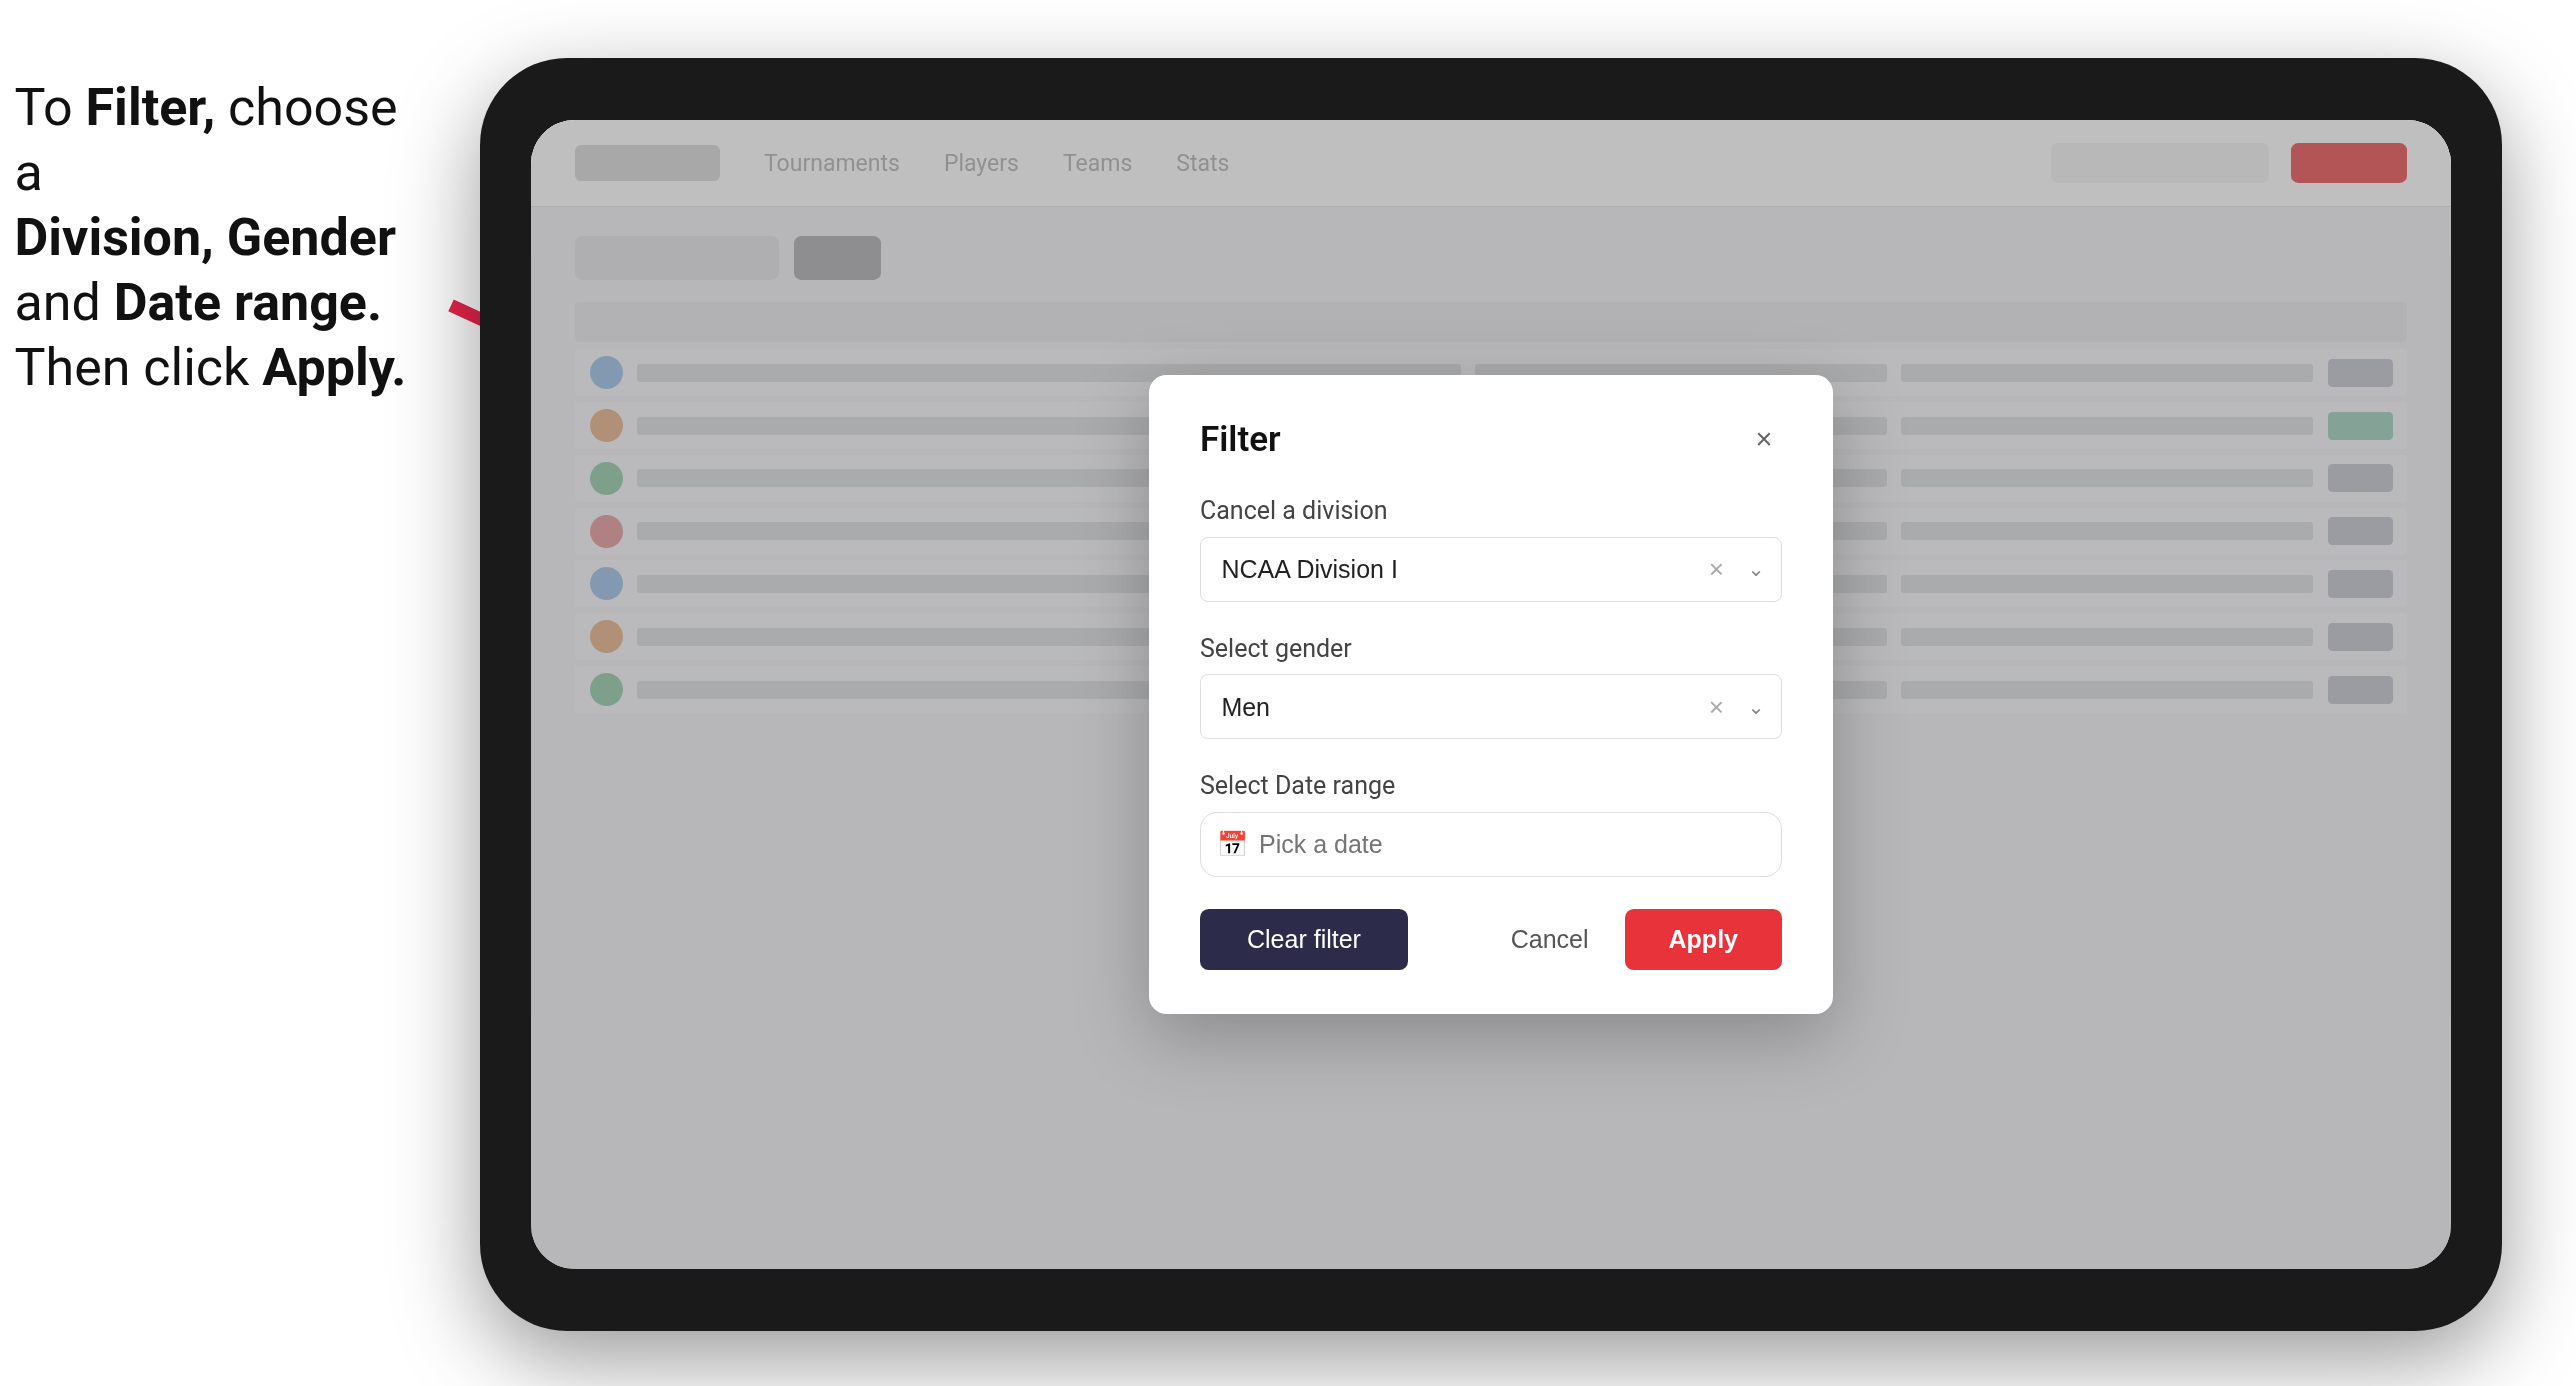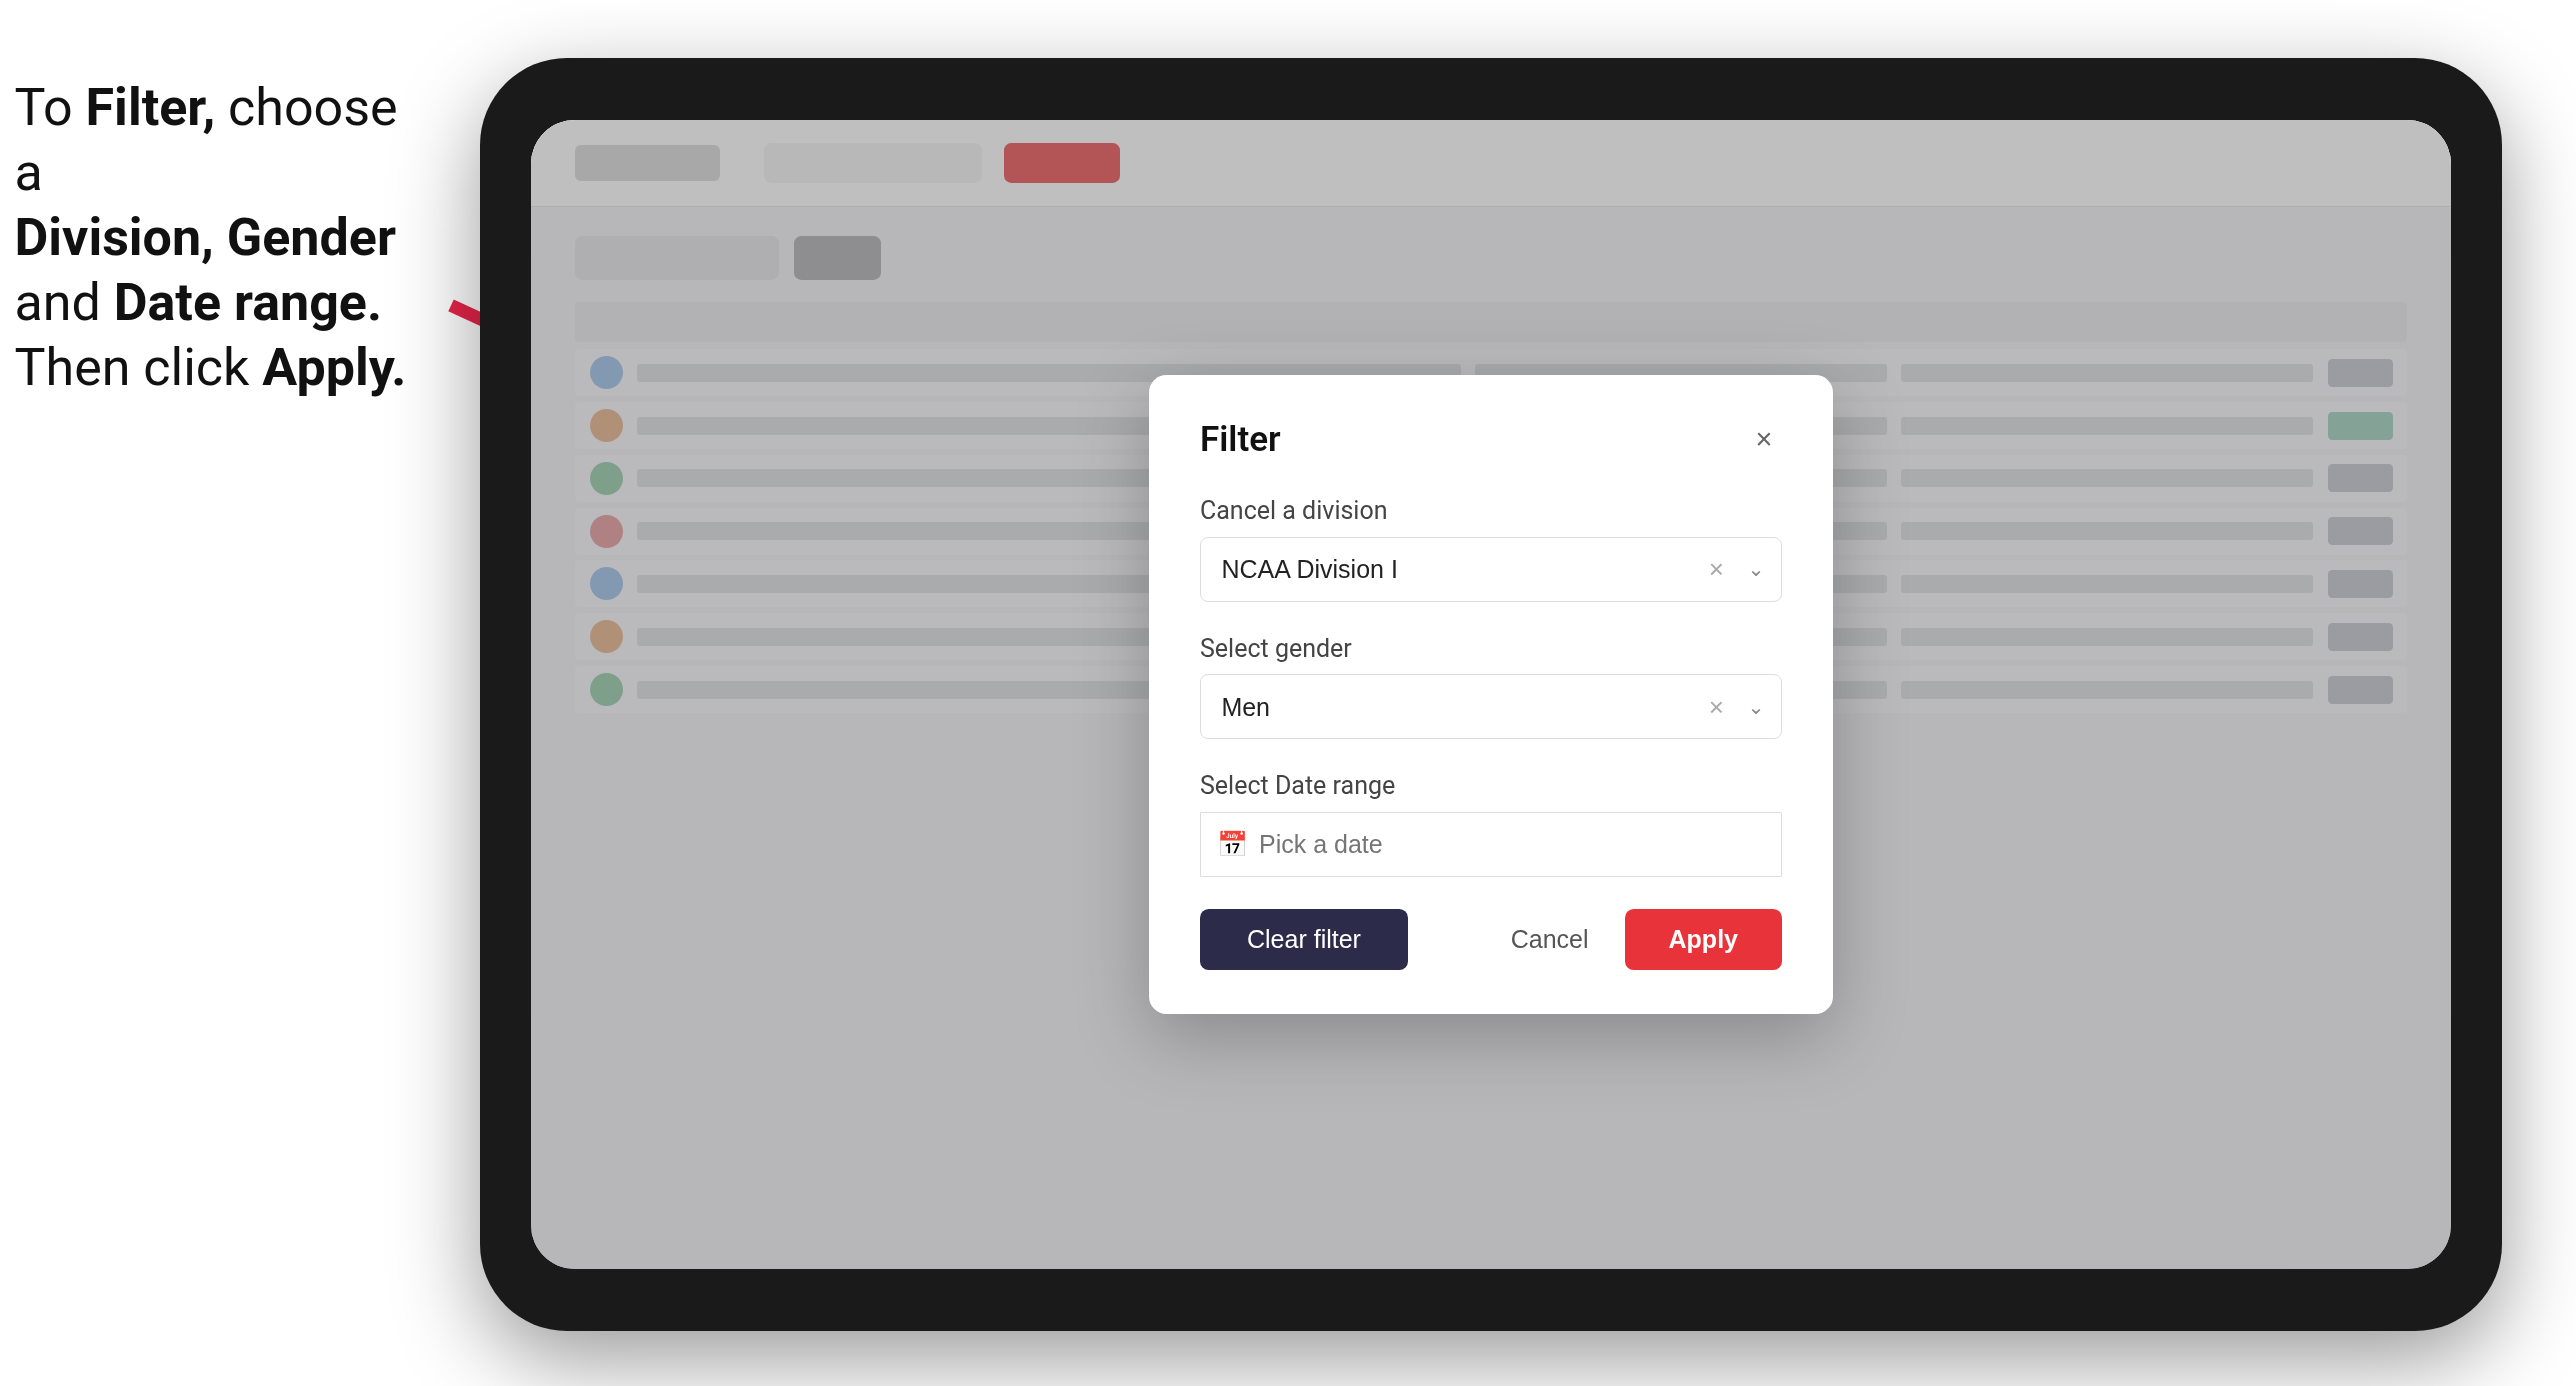--- a/index.html
+++ b/index.html
@@ -293,21 +293,21 @@
 
     .date-input-wrapper {
       position: relative;
       width: 100%;
     }
 
     .date-input {
       width: 100%;
       height: 65px;
       border: 1.5px solid #dddddd;
-      border-radius: 1px;
+      border-radius: 17px;
       padding: 0 11px 0 58px;
       font-size: 25px;
       color: #999999;
       background: #ffffff;
       cursor: pointer;
     }
 
     .calendar-icon-wrap {
       position: absolute;
       left: 17.5px;
@@ -390,20 +390,26 @@
   <line x1="620" y1="420" x2="1270" y2="720" stroke="#e8244a" stroke-width="18" marker-end="url(#arrowhead)"></line>
 </svg>
 
 <div class="tablet-frame">
   <div class="tablet-screen">
 
     <div class="app-bg"></div>
 
     <div class="app-header">
       <div class="app-logo"></div>
+      <div class="app-nav">
+        <span class="app-nav-item">Tournaments</span>
+        <span class="app-nav-item">Players</span>
+        <span class="app-nav-item">Teams</span>
+        <span class="app-nav-item">Stats</span>
+      </div>
       <div class="app-header-right">
         <div class="search-box-bg"></div>
         <div class="btn-red-bg"></div>
       </div>
     </div>
 
     <div class="app-content">
       <div class="app-toolbar">
         <div class="toolbar-input-bg"></div>
         <div class="toolbar-btn-bg"></div>

